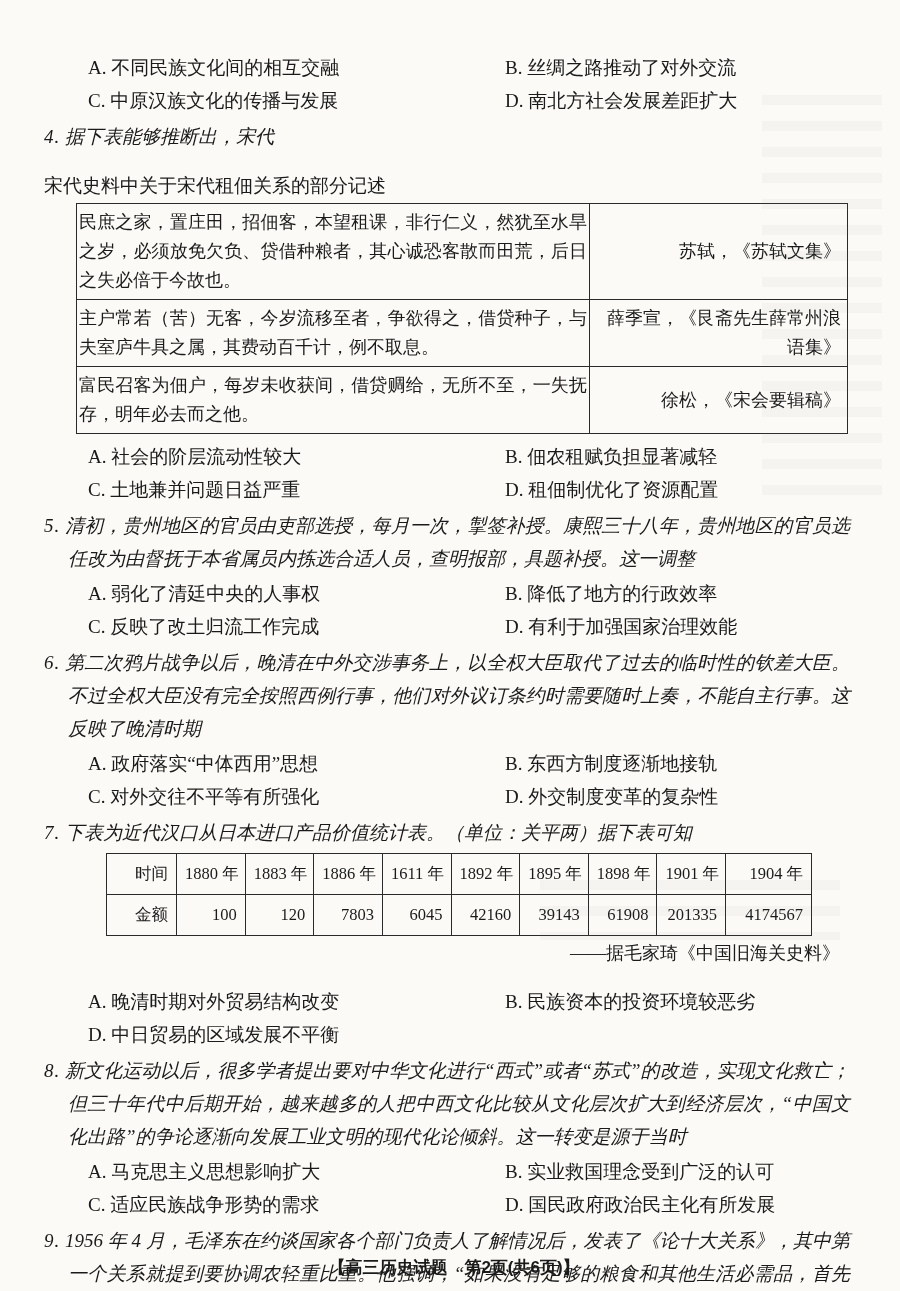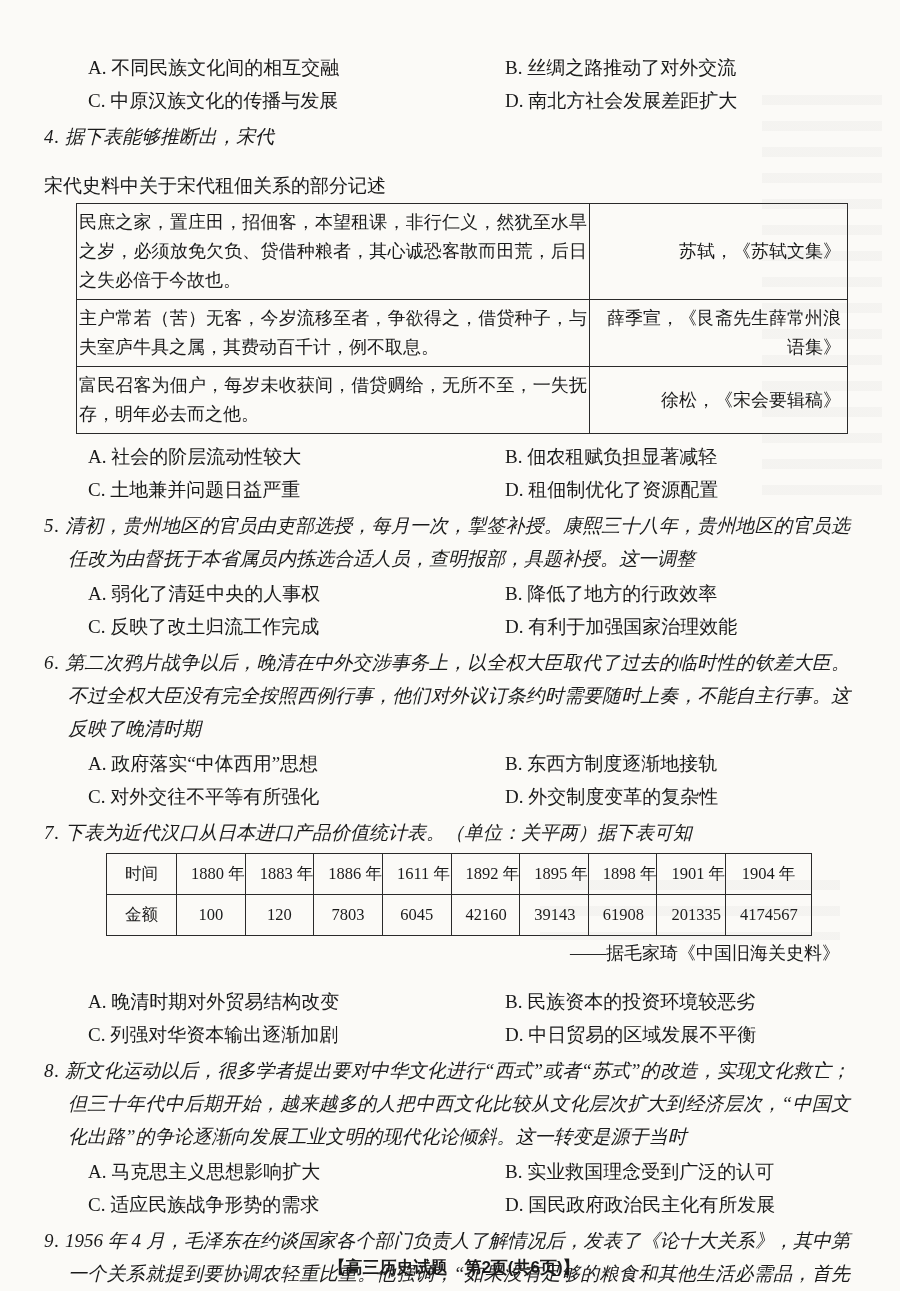--- a/index.html
+++ b/index.html
@@ -59,22 +59,22 @@
 
   table.stat {
     border-collapse: collapse;
     margin: 4px 0 2px 62px;
     width: 706px;
     table-layout: fixed;
   }
   table.stat td {
     border: 1.6px solid #2a2a2a;
     font-size: 16.5px; line-height: 22px;
-    padding: 9px 14px;
-    text-align: center;
+    padding: 9px 8px;
+    text-align: right;
     white-space: nowrap;
     overflow: hidden;
   }
   table.stat td.lab { width: 70px; }
   table.stat td.wide { width: 86px; }
 
   .attribution {
     text-align: right;
     font-size: 18px; line-height: 30px;
     margin: 2px 10px 17px 0;
@@ -177,21 +177,20 @@
         <td>61908</td>
         <td>201335</td>
         <td class="wide">4174567</td>
       </tr>
     </tbody>
       </table>
     <p class="attribution">——据毛家琦《中国旧海关史料》</p>
     <div class="options">
       <span class="opt">A. 晚清时期对外贸易结构改变</span>
       <span class="opt">B. 民族资本的投资环境较恶劣</span>
-      <span class="opt">C. 列强对华资本输出逐渐加剧</span>
       <span class="opt">D. 中日贸易的区域发展不平衡</span>
     </div>
   </section>
 
   <section>
     <p class="stem"><span class="qnum">8.</span> <span>新文化运动以后，很多学者提出要对中华文化进行“西式”或者“苏式”的改造，实现文化救亡；但三十年代中后期开始，越来越多的人把中西文化比较从文化层次扩大到经济层次，“中国文化出路”的争论逐渐向发展工业文明的现代化论倾斜。这一转变是源于当时</span></p>
     <div class="options">
       <span class="opt">A. 马克思主义思想影响扩大</span>
       <span class="opt">B. 实业救国理念受到广泛的认可</span>
       <span class="opt">C. 适应民族战争形势的需求</span>

